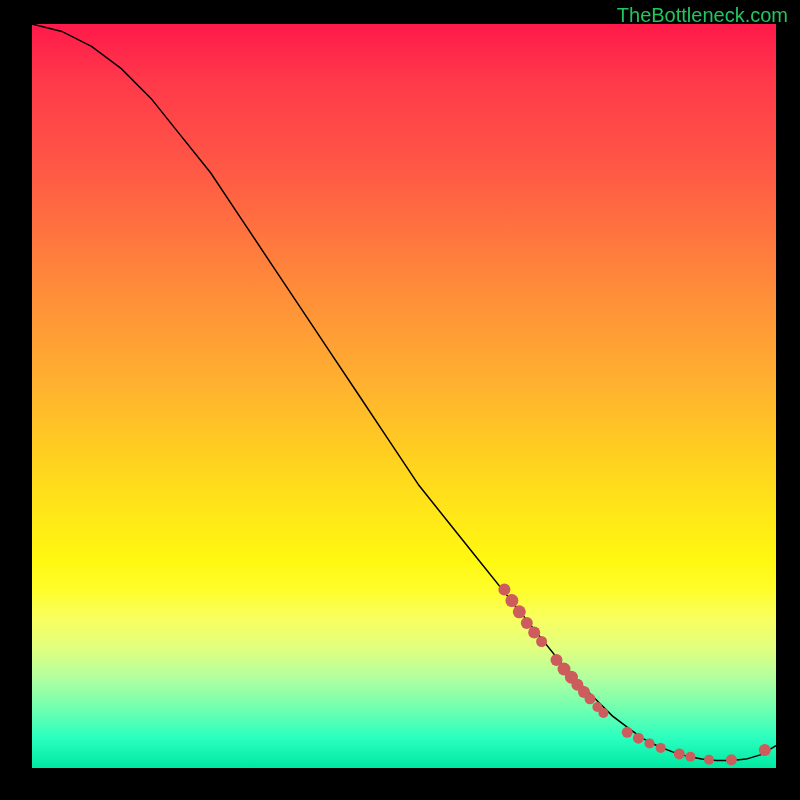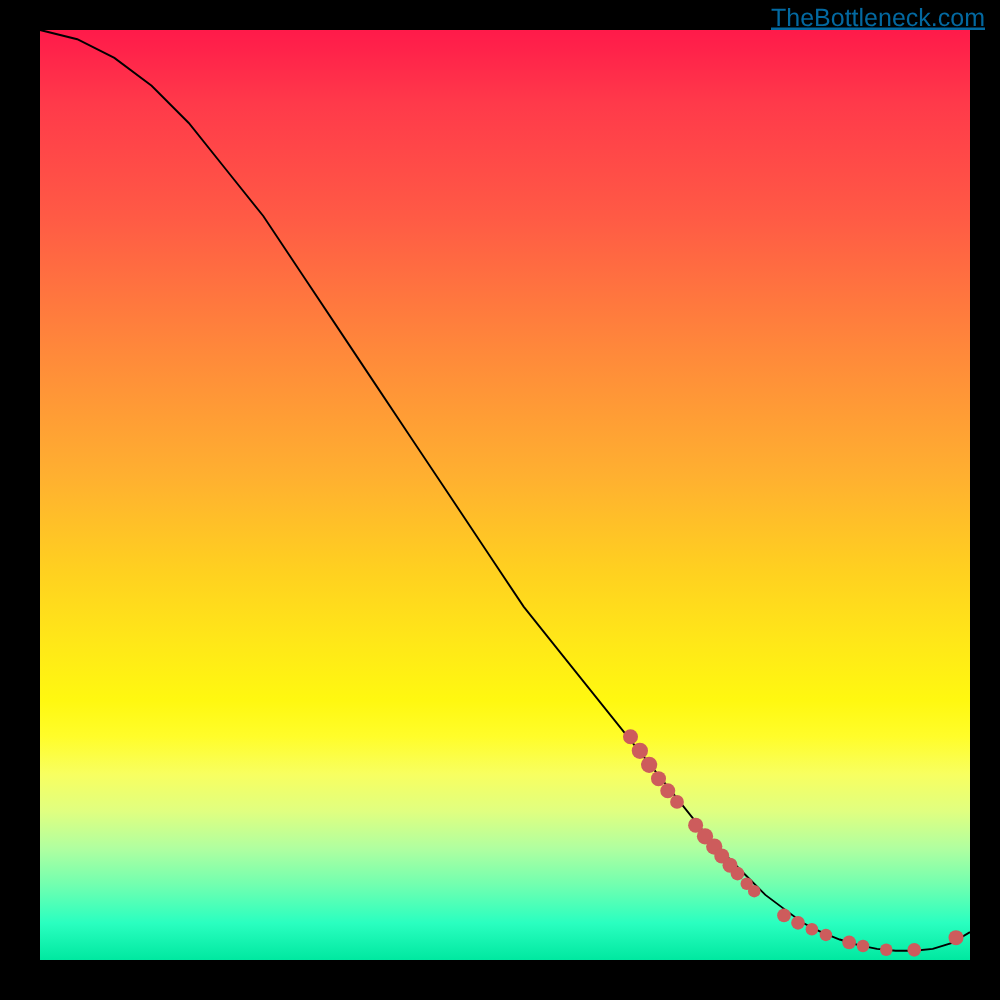--- a/index.html
+++ b/index.html
@@ -8,25 +8,24 @@
     height: 800px;
     background: #000;
     position: relative;
     font-family: Arial, sans-serif;
     overflow: hidden;
   }
   .watermark {
     position: absolute;
     top: 4px;
     right: 12px;
-    color: #0369a1;
+    color: #22c55e;
     font-size: 20px;
     font-weight: 500;
     z-index: 10;
-    text-decoration: underline;
   }
   .plot-area {
     position: absolute;
     left: 32px;
     top: 24px;
     width: 744px;
     height: 744px;
   }
   .gradient-bg {
     position: absolute;

